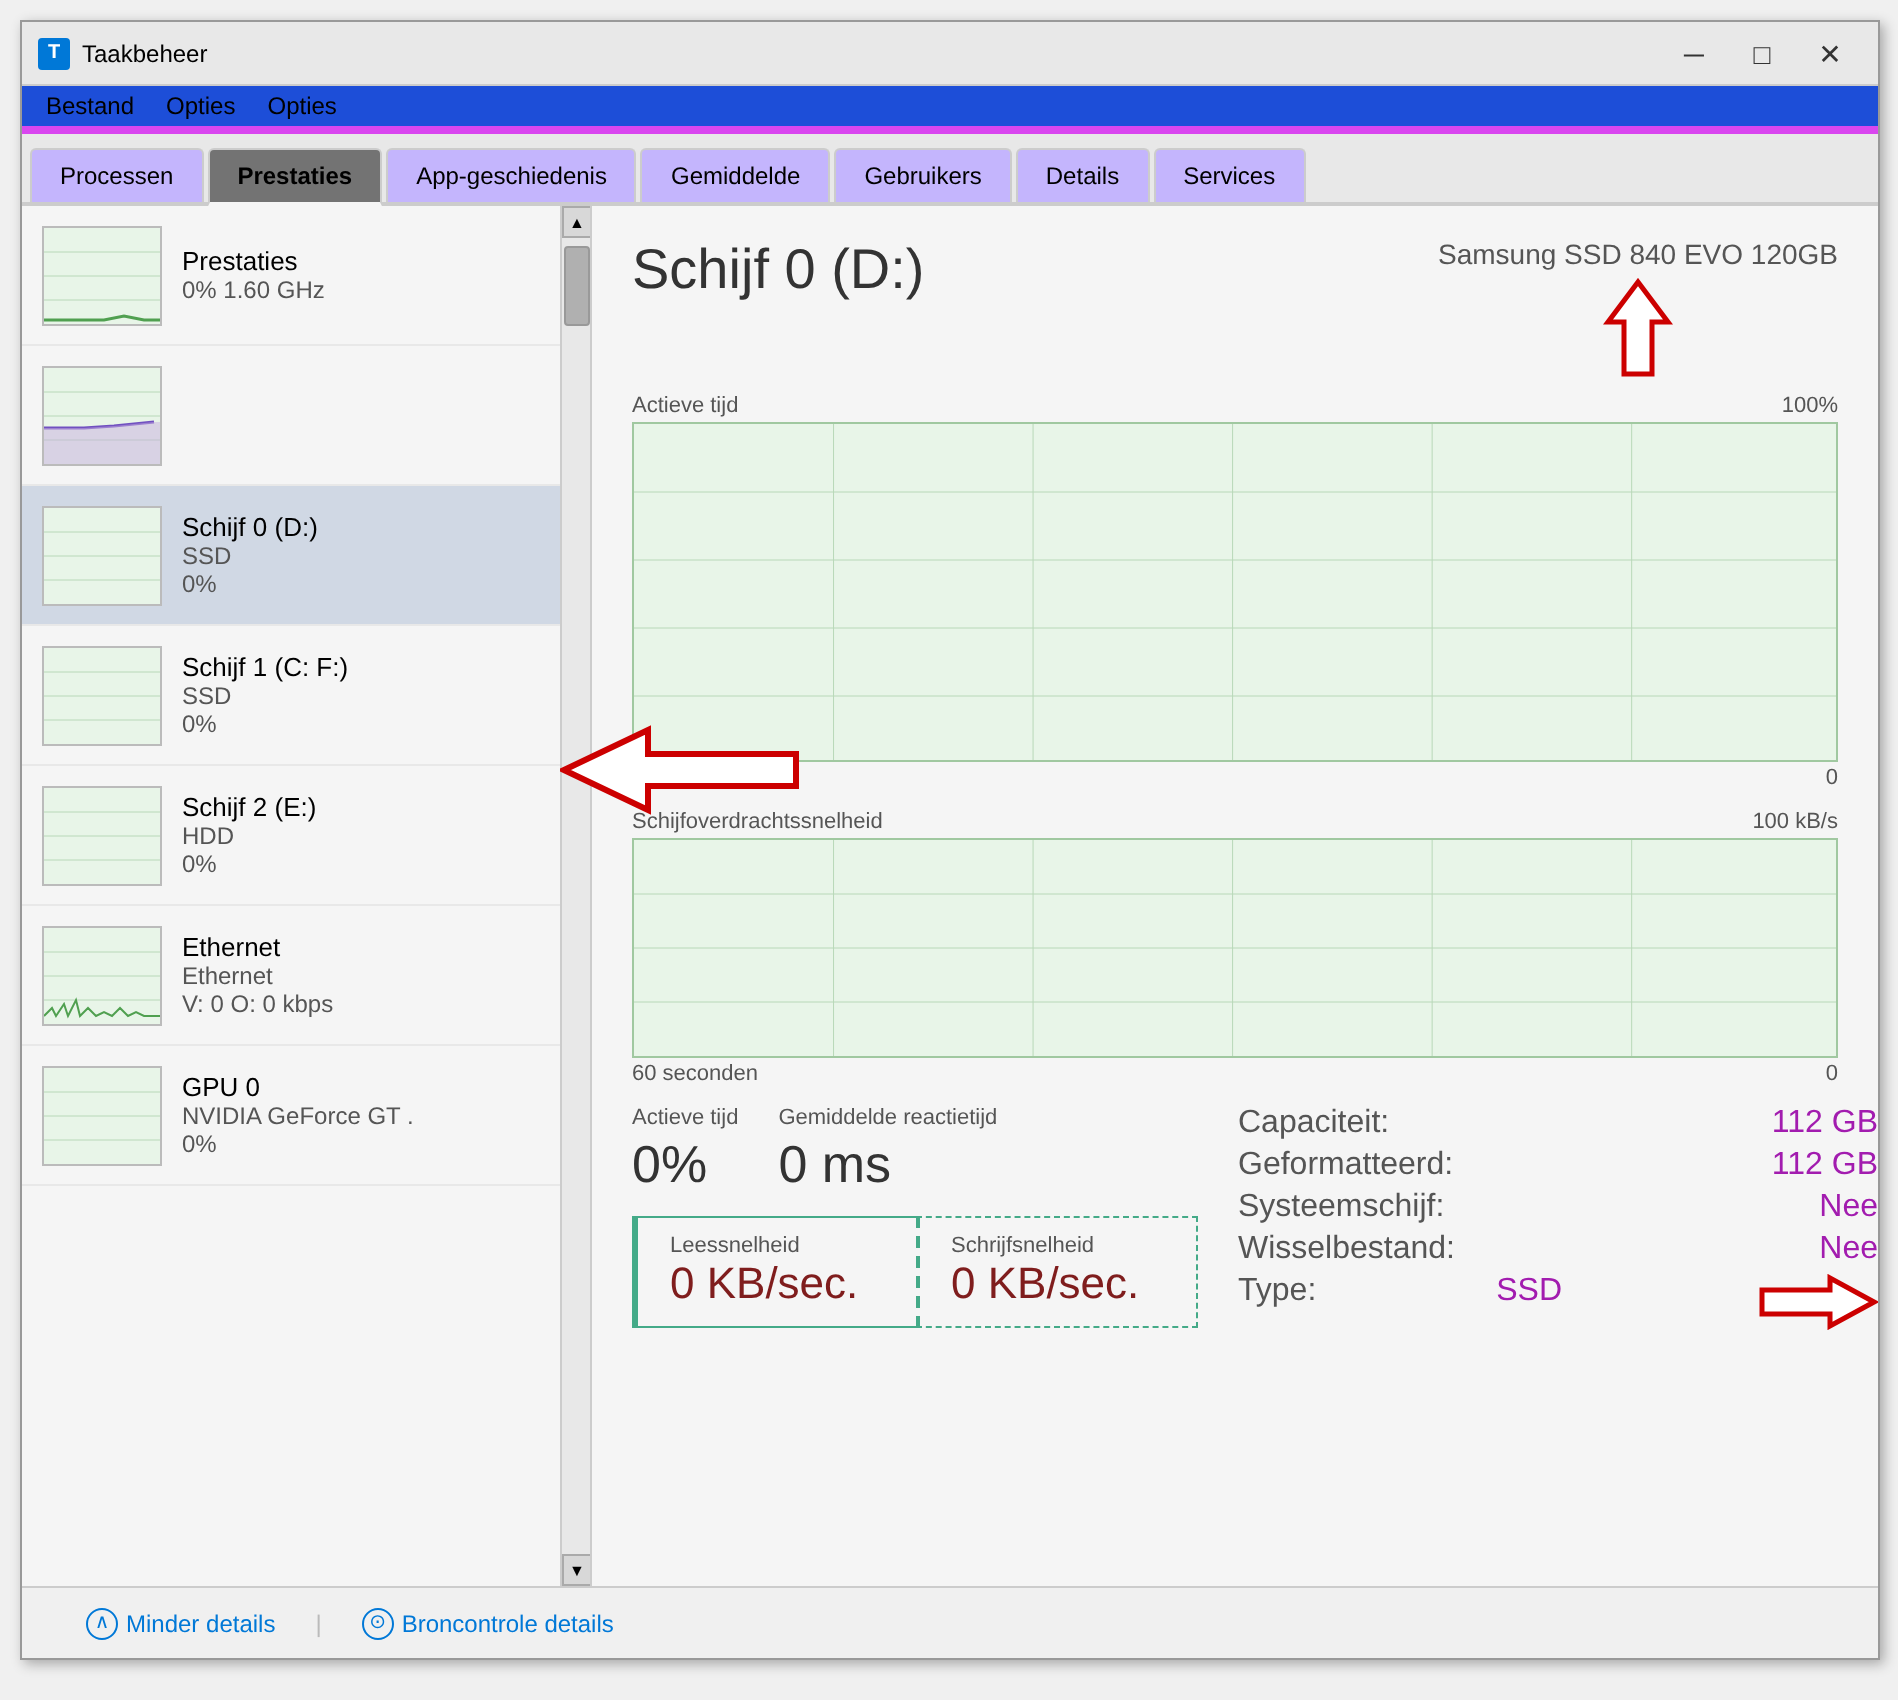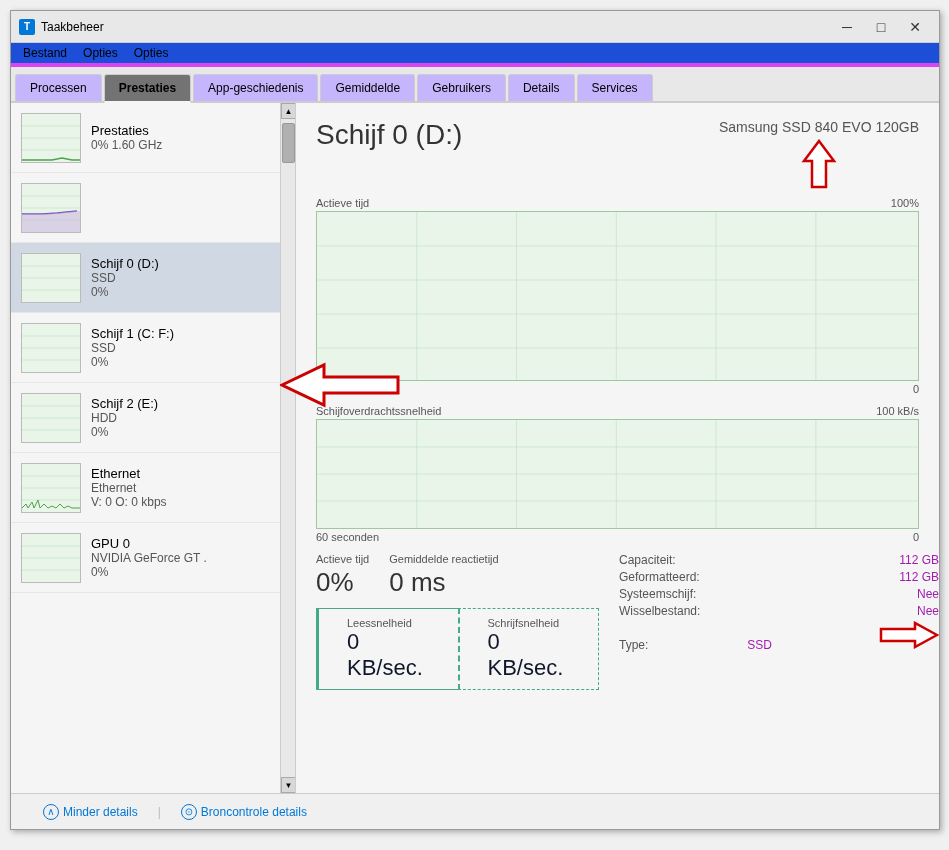--- a/index.html
+++ b/index.html
@@ -227,35 +227,34 @@
     .stat-label { font-size: 11px; color: #555; margin-bottom: 2px; }
     .stat-value { font-size: 26px; font-weight: 300; color: #333; }
     .speed-row {
       display: flex;
       gap: 0;
       margin-top: 10px;
     }
     .speed-block {
       flex: 1;
       border: 2px solid #5a5;
-      padding: 8px 28px;
+      padding: 8px 16px;
     }
     .speed-block.write { border-left: 2px dashed #5a5; }
     .speed-label { font-size: 11px; color: #555; }
-    .speed-value { font-size: 22px; font-weight: 400; color: #0f172a; }
+    .speed-value { font-size: 22px; font-weight: 400; color: #7f1d1d; }
     .info-table {
       margin-left: auto;
       width: 320px;
     }
     .info-row {
       display: flex;
       justify-content: space-between;
-      font-size: 12px;
+      font-size: 16px;
       margin-bottom: 3px;
-      align-items: flex-end;
     }
     .info-key { color: #555; }
     .info-val { font-weight: 500; color: #a21caf; }
     .bottom-bar {
       height: 36px;
       display: flex;
       align-items: center;
       padding: 0 12px;
       border-top: 1px solid #ccc;
       background: #f0f0f0;

